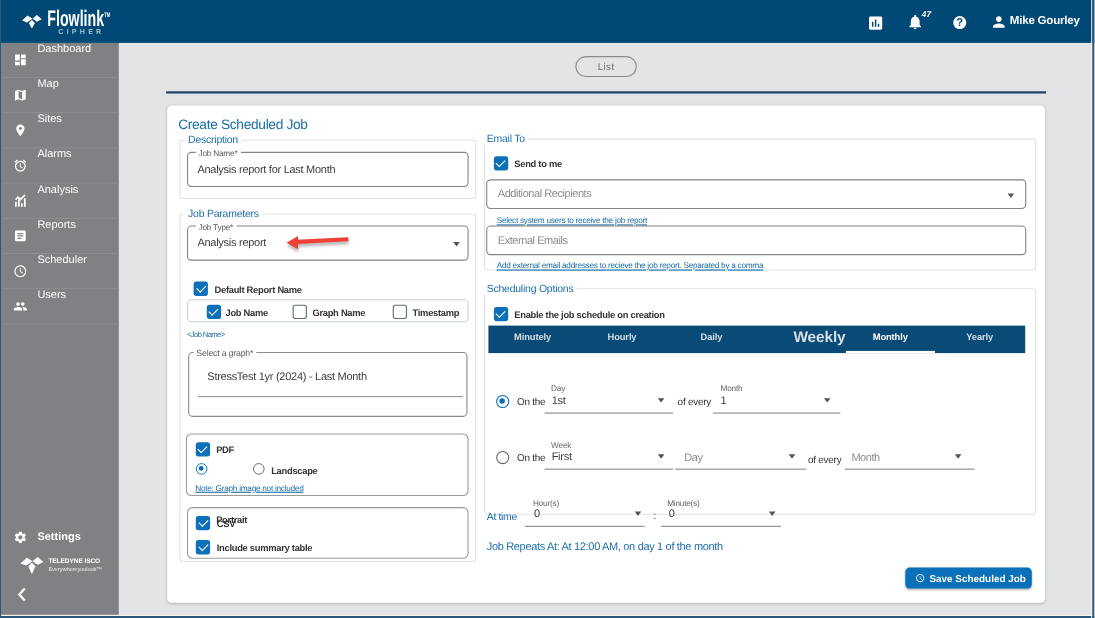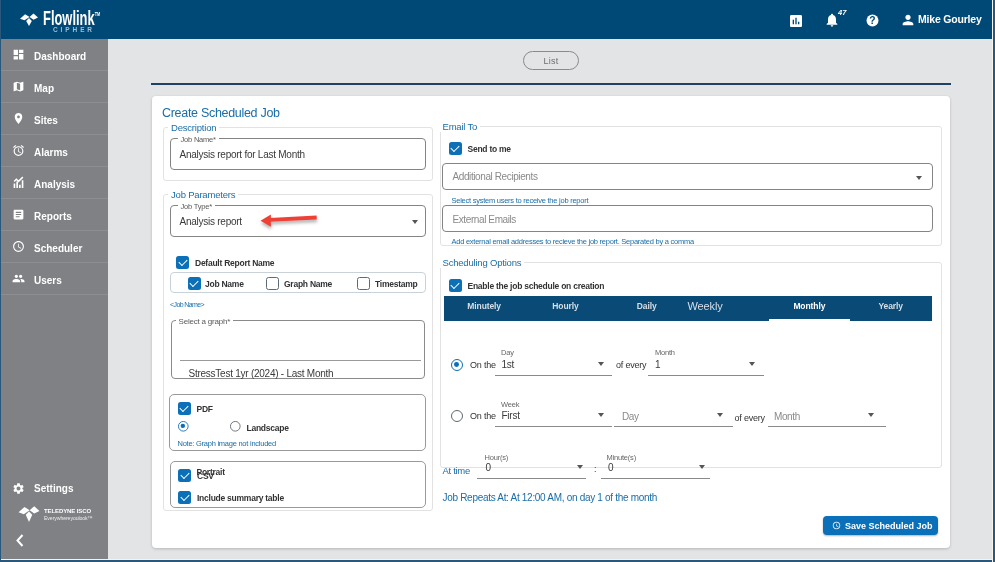--- a/index.html
+++ b/index.html
@@ -22,40 +22,40 @@
 #flowlink .tm { font-size:6px; vertical-align:9px; letter-spacing:0; }
 #cipher { left:53px; top:26px; color:#9fbfd4; font-size:6.5px; font-weight:bold; letter-spacing:2.9px; }
 .ticon { top:13px; }
 #mikename { left:918px; top:13px; color:#fff; font-size:10.5px; letter-spacing:-0.2px; font-weight:bold; }
 #badge47 { left:838px; top:8px; color:#fff; font-size:7.5px; font-weight:bold; font-style:italic; }
 
 
 #sidebar { left:1px; top:39px; width:107px; height:519.5px; background:#7f8184; z-index:5; }
 .nav { position:absolute; left:0; width:107px; height:32px; border-bottom:1px solid #8d8e91; }
 .nav svg { position:absolute; left:11px; top:9px; }
-.nav span { position:absolute; left:33px; top:12px; color:#fff; font-size:10px; font-weight:700; }
+.nav span { position:absolute; left:33px; top:0; color:#fff; font-size:10px; font-weight:400; }
 #settings { position:absolute; left:0; top:434px; width:107px; height:32px; }
 #settings svg { position:absolute; left:11px; top:9px; }
 #settings span { position:absolute; left:33px; top:10px; color:#fff; font-size:10px; font-weight:600; }
 #tlogo { left:17px; top:466px; }
 #chev { left:15px; top:495px; }
 
 
 #listbtn { left:523px; top:51px; width:56px; height:19px; border:1px solid #8a8a8a; border-radius:10px; color:#6f6f74; font-size:9px; text-align:center; line-height:18px; letter-spacing:0.3px; }
 #hr { left:151px; top:82.5px; width:800px; height:2.5px; background:#1e4265; }
 #card { left:152px; top:96px; width:798px; height:451.5px; background:#fff; border-radius:4px; box-shadow:0 1px 3px rgba(0,0,0,0.2); }
 
 
 .legendbox { position:absolute; border:1px solid #e2e2e2; border-radius:3px; }
 .legend { position:absolute; top:-6px; left:4px; background:#fff; padding:0 3px; font-size:9.5px; letter-spacing:-0.2px; color:#1a6da8; white-space:nowrap; }
 .outline { position:absolute; border:1px solid #848484; border-radius:4px; background:#fff; }
 .flabel { position:absolute; top:-4.5px; left:7px; background:#fff; padding:0 3px; font-size:7.5px; letter-spacing:-0.2px; color:#5a5a5a; white-space:nowrap; }
 .val { position:absolute; font-size:10px; letter-spacing:-0.25px; color:#3a3a3a; white-space:nowrap; }
 .ph { position:absolute; font-size:10px; letter-spacing:-0.4px; color:#8a8a8a; white-space:nowrap; }
-.helper { position:absolute; font-size:7.5px; letter-spacing:-0.25px; color:#1a6da8; white-space:nowrap; }
+.helper { position:absolute; font-size:7.5px; letter-spacing:-0.25px; color:#1a6da8; white-space:nowrap;text-decoration:underline; }
 .cb { position:absolute; width:13px; height:13px; border-radius:2.5px; background:#0c70b8; }
 .cb::after { content:''; position:absolute; left:2.5px; top:3px; width:7px; height:4px; border-left:1.8px solid #fff; border-bottom:1.8px solid #fff; transform:rotate(-45deg); }
 .cbe { position:absolute; width:13px; height:13px; border-radius:2.5px; background:#fff; border:1.6px solid #5c6b76; }
 .cblab { position:absolute; font-size:8.5px; letter-spacing:-0.25px; font-weight:bold; color:#333; white-space:nowrap; }
 .radio-on { position:absolute; width:12px; height:12px; border-radius:50%; border:1.7px solid #0d6eb8; background:#fff; }
 .radio-on::after { content:''; position:absolute; left:1.9px; top:1.9px; width:4.8px; height:4.8px; border-radius:50%; background:#0d6eb8; }
 .radio-off { position:absolute; width:12px; height:12px; border-radius:50%; border:1.7px solid #5f6a72; background:#fff; }
 .grpbox { position:absolute; border:1px solid #9a9a9a; border-radius:5px; }
 .arrow { position:absolute; width:0; height:0; border-left:3.5px solid transparent; border-right:3.5px solid transparent; border-top:4px solid #555; }
 .uline { position:absolute; height:1px; background:#8a8a8a; }
@@ -212,21 +212,21 @@
       <div class="cbe" style="left:95px; top:4px;"></div>
       <div class="cblab" style="left:113.5px; top:6px;text-align:right;">Graph Name</div>
       <div class="cbe" style="left:186px; top:4px;"></div>
       <div class="cblab" style="left:204.5px; top:6px;">Timestamp</div>
     </div>
 
     <div class="abs" style="left:18px; top:205px; font-size:7px; letter-spacing:-0.6px; color:#1a6da8;">&lt;Job Name&gt;</div>
 
     <div class="outline" style="left:18.5px; top:224px; width:254px; height:59px; border-color:#8a8a8a;">
       <div class="flabel" style="font-size:8px; left:4px;">Select a graph*</div>
-      <div class="val" style="left:17px; top:16px;margin-top:31px;">StressTest 1yr (2024) - Last Month</div>
+      <div class="val" style="left:17px; top:16px;">StressTest 1yr (2024) - Last Month</div>
       <div class="uline" style="left:8px; top:39px; width:241px; background:#9a9a9a;"></div>
     </div>
 
     <div class="grpbox" style="left:17px; top:297.5px; width:257px; height:57.5px;">
       <div class="cb" style="left:7.5px; top:7px;"></div>
       <div class="cblab" style="left:26.5px; top:9px;">PDF</div>
       <div class="radio-on" style="left:7.5px; top:26.5px; transform:scale(0.88); transform-origin:0 0;"></div>
       <div class="cblab" style="left:26.5px; top:28.5px;margin-top:44px;">Portrait</div>
       <div class="radio-off" style="left:60px; top:26.5px; transform:scale(0.88); transform-origin:0 0;"></div>
       <div class="cblab" style="left:76.5px; top:28.5px;">Landscape</div>
@@ -260,21 +260,21 @@
     <div class="legendbox" style="left:287.5px; top:165.5px; width:502px; height:206px;">
       <div class="legend" style="left:-1px;">Scheduling Options</div>
     </div>
     <div class="cb" style="left:296.5px; top:183px;"></div>
     <div class="cblab" style="left:315.5px; top:185px;">Enable the job schedule on creation</div>
 
     <div class="abs" style="left:291.5px; top:200px; width:488px; height:24.5px; background:#0a4a76;">
       <div style="position:absolute; width:81.3px; left:0; top:0; height:23px; color:#d7dfe7; font-size:8.5px; letter-spacing:-0.1px; font-weight:bold; text-align:center; line-height:21px;">Minutely</div>
       <div style="position:absolute; width:81.3px; left:81.3px; top:0; height:23px; color:#d7dfe7; font-size:8.5px; letter-spacing:-0.1px; font-weight:bold; text-align:center; line-height:21px;">Hourly</div>
       <div style="position:absolute; width:81.3px; left:162.6px; top:0; height:23px; color:#d7dfe7; font-size:8.5px; letter-spacing:-0.1px; font-weight:bold; text-align:center; line-height:21px;">Daily</div>
-      <div style="position:absolute; width:81.3px; left:243.9px; top:0; height:23px; color:#d7dfe7; font-size:11px; letter-spacing:-0.1px; font-weight:normal; text-align:left; line-height:21px;">Weekly</div>
+      <div style="position:absolute; width:81.3px; left:243.9px; top:0; height:23px; color:#d7dfe7; font-size:14px; letter-spacing:-0.1px; font-weight:bold; text-align:right; line-height:21px;">Weekly</div>
       <div style="position:absolute; width:81.3px; left:325.2px; top:0; height:23px; color:#fff; font-size:8.5px; letter-spacing:-0.1px; font-weight:bold; text-align:center; line-height:21px;">Monthly</div>
       <div style="position:absolute; width:81.3px; left:406.5px; top:0; height:23px; color:#d7dfe7; font-size:8.5px; letter-spacing:-0.1px; font-weight:bold; text-align:center; line-height:21px;">Yearly</div>
       <div style="position:absolute; left:325.2px; top:22.5px; width:81.3px; height:2px; background:#fff;"></div>
     </div>
 
     <div class="radio-on" style="left:299px; top:263px;"></div>
     <div class="stext" style="left:318px; top:264px;">On the</div>
     <div class="slabel" style="left:349px; top:252px;">Day</div>
     <div class="val" style="left:349.5px; top:263px;">1st</div>
     <div class="arrow" style="left:445.5px; top:266px;"></div>

